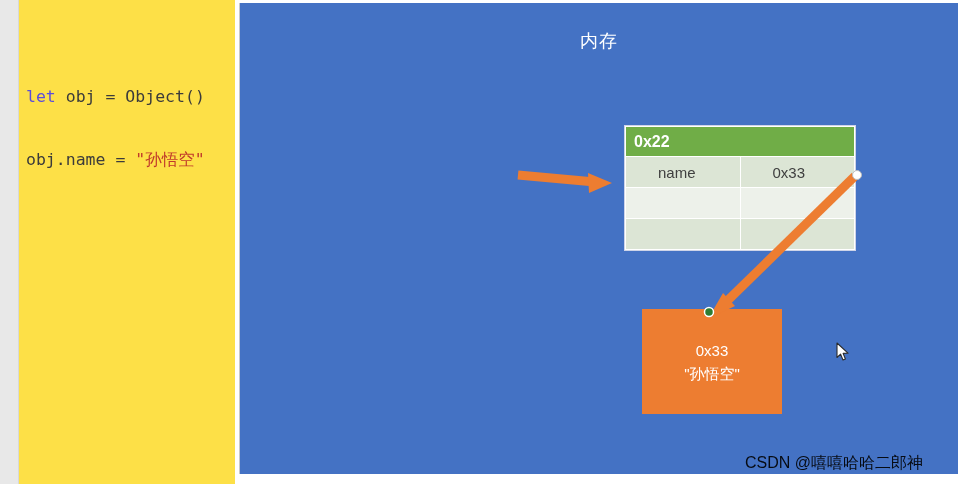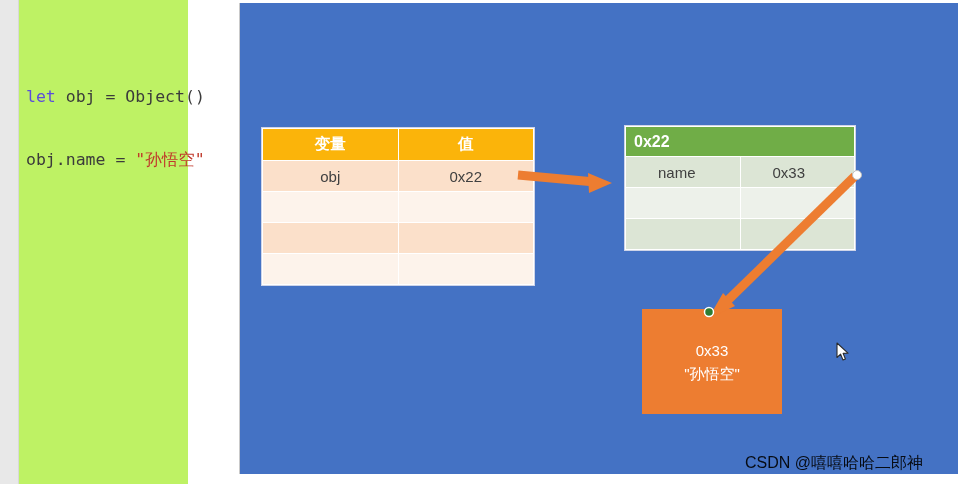--- a/index.html
+++ b/index.html
@@ -13,21 +13,22 @@
     position: relative;
     overflow: hidden;
     font-family: "Liberation Sans", "DejaVu Sans", sans-serif;
   }
 
   
   #editor-pane {
     position: absolute;
     left: 0; top: 0;
     width: 188px; height: 484px;
-    background: #bef264;
+    background: #fde047;
+    padding-left: 47px;
   }
   #editor-gutter {
     position: absolute;
     left: 0; top: 0;
     width: 18px; height: 484px;
     background: #e8e8e8;
     border-right: 1px solid #d8d8d8;
   }
   #code-block {
     position: absolute;
@@ -164,45 +165,22 @@
 <div id="editor-pane">
   <div id="editor-gutter"></div>
   <div id="code-block">
     <span class="code-line"><span class="tok-kw">let </span><span class="tok-plain">obj = Object()</span></span>
     <span class="code-line"><span class="tok-plain">obj.name = </span><span class="tok-str">"孙悟空"</span></span>
   </div>
 </div>
 
 <div id="slide-panel">
 
-
-  <table id="var-table">
-    <tbody>
-        <tr>
-      <th class="col-w">变量</th>
-      <th class="col-w">值</th>
-    </tr>
-    <tr class="row-a">
-      <td class="col-w">obj</td>
-      <td class="col-w">0x22</td>
-    </tr>
-    <tr class="row-b">
-      <td class="col-w"></td>
-      <td class="col-w"></td>
-    </tr>
-    <tr class="row-a">
-      <td class="col-w"></td>
-      <td class="col-w"></td>
-    </tr>
-    <tr class="row-b">
-      <td class="col-w"></td>
-      <td class="col-w"></td>
-    </tr>
-  </tbody>
-    </table>
+  <div id="slide-title">内存</div>
+
 
   <table id="obj-table">
     <tbody>
         <tr>
       <th colspan="2">0x22</th>
     </tr>
     <tr class="row-a">
       <td class="col-w">name</td>
       <td class="col-w">0x33</td>
     </tr>

